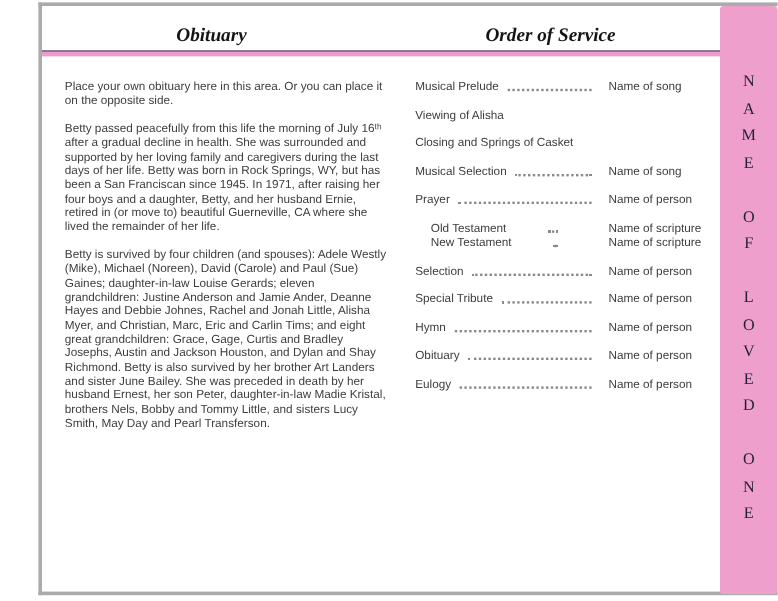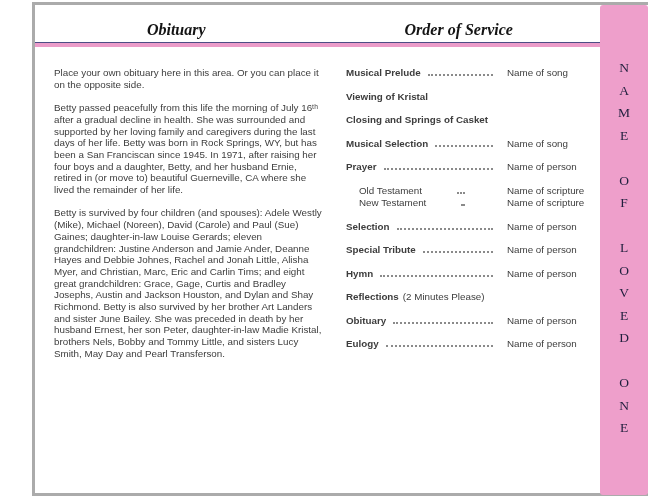--- a/index.html
+++ b/index.html
@@ -47,21 +47,21 @@
   }
 
   .right-col { flex: 1; padding-left: 7px; padding-right: 53px; }
   .os-row {
     display: flex; align-items: flex-end;
     font-size: 9.8px; line-height: 11px; color: var(--ink, #3d3d3d);
     margin-bottom: 12.5px; white-space: nowrap;
   }
   .os-row.tight { margin-bottom: 1.5px; }
   .os-row.indent { padding-left: 13px; gap: 28px; }
-  .os-label { font-weight: bold; }
+  .os-label { font-weight: normal; }
   .os-row.indent .os-label { font-weight: normal; }
   .os-suffix { font-weight: normal; margin-left: 4px; }
   .os-leader {
     flex: 1; height: 0; align-self: flex-end;
     border-bottom: 2px dotted var(--dots, #8a8a8a);
     margin: 0 14px 2px 7px;
   }
   .os-value { width: 88px; font-weight: normal; }
 
   
@@ -102,21 +102,21 @@
           <p>Betty passed peacefully from this life the morning of July 16ᵗʰ after a gradual decline in health.  She was surrounded and supported by her loving family and caregivers during the last days of her life.  Betty was born in Rock Springs, WY, but has been a San Franciscan since 1945.  In 1971, after raising her four boys and a daughter, Betty, and her husband Ernie, retired in (or move to) beautiful Guerneville, CA where she lived the remainder of her life.</p>
           <p>Betty is survived by four children (and spouses): Adele Westly (Mike), Michael (Noreen), David (Carole) and Paul (Sue) Gaines;  daughter-in-law Louise Gerards;  eleven grandchildren: Justine Anderson and Jamie Ander, Deanne Hayes and Debbie Johnes, Rachel and Jonah Little, Alisha Myer, and Christian, Marc, Eric and Carlin Tims;  and eight great grandchildren: Grace, Gage, Curtis and Bradley Josephs, Austin and Jackson Houston, and Dylan and Shay Richmond.  Betty is also survived by her brother Art Landers and sister June Bailey.  She was preceded in death by her husband Ernest, her son Peter, daughter-in-law Madie Kristal, brothers Nels, Bobby and Tommy Little, and sisters Lucy Smith, May Day and Pearl Transferson.</p>
         </div>
       <div class="right-col" id="os-list">
           <div class="os-row">
             <span class="os-label">Musical Prelude</span>
             <span class="os-leader"></span>
             <span class="os-value">Name of song</span>
           </div>
           <div class="os-row">
-            <span class="os-label">Viewing of Kristal</span>
+            <span class="os-label">Viewing of Alisha</span>
           </div>
           <div class="os-row">
             <span class="os-label">Closing and Springs of Casket</span>
           </div>
           <div class="os-row">
             <span class="os-label">Musical Selection</span>
             <span class="os-leader"></span>
             <span class="os-value">Name of song</span>
           </div>
           <div class="os-row">
@@ -143,24 +143,20 @@
             <span class="os-label">Special Tribute</span>
             <span class="os-leader"></span>
             <span class="os-value">Name of person</span>
           </div>
           <div class="os-row">
             <span class="os-label">Hymn</span>
             <span class="os-leader"></span>
             <span class="os-value">Name of person</span>
           </div>
           <div class="os-row">
-            <span class="os-label">Reflections</span>
-            <span class="os-suffix">(2 Minutes Please)</span>
-          </div>
-          <div class="os-row">
             <span class="os-label">Obituary</span>
             <span class="os-leader"></span>
             <span class="os-value">Name of person</span>
           </div>
           <div class="os-row">
             <span class="os-label">Eulogy</span>
             <span class="os-leader"></span>
             <span class="os-value">Name of person</span>
           </div>
         </div>

